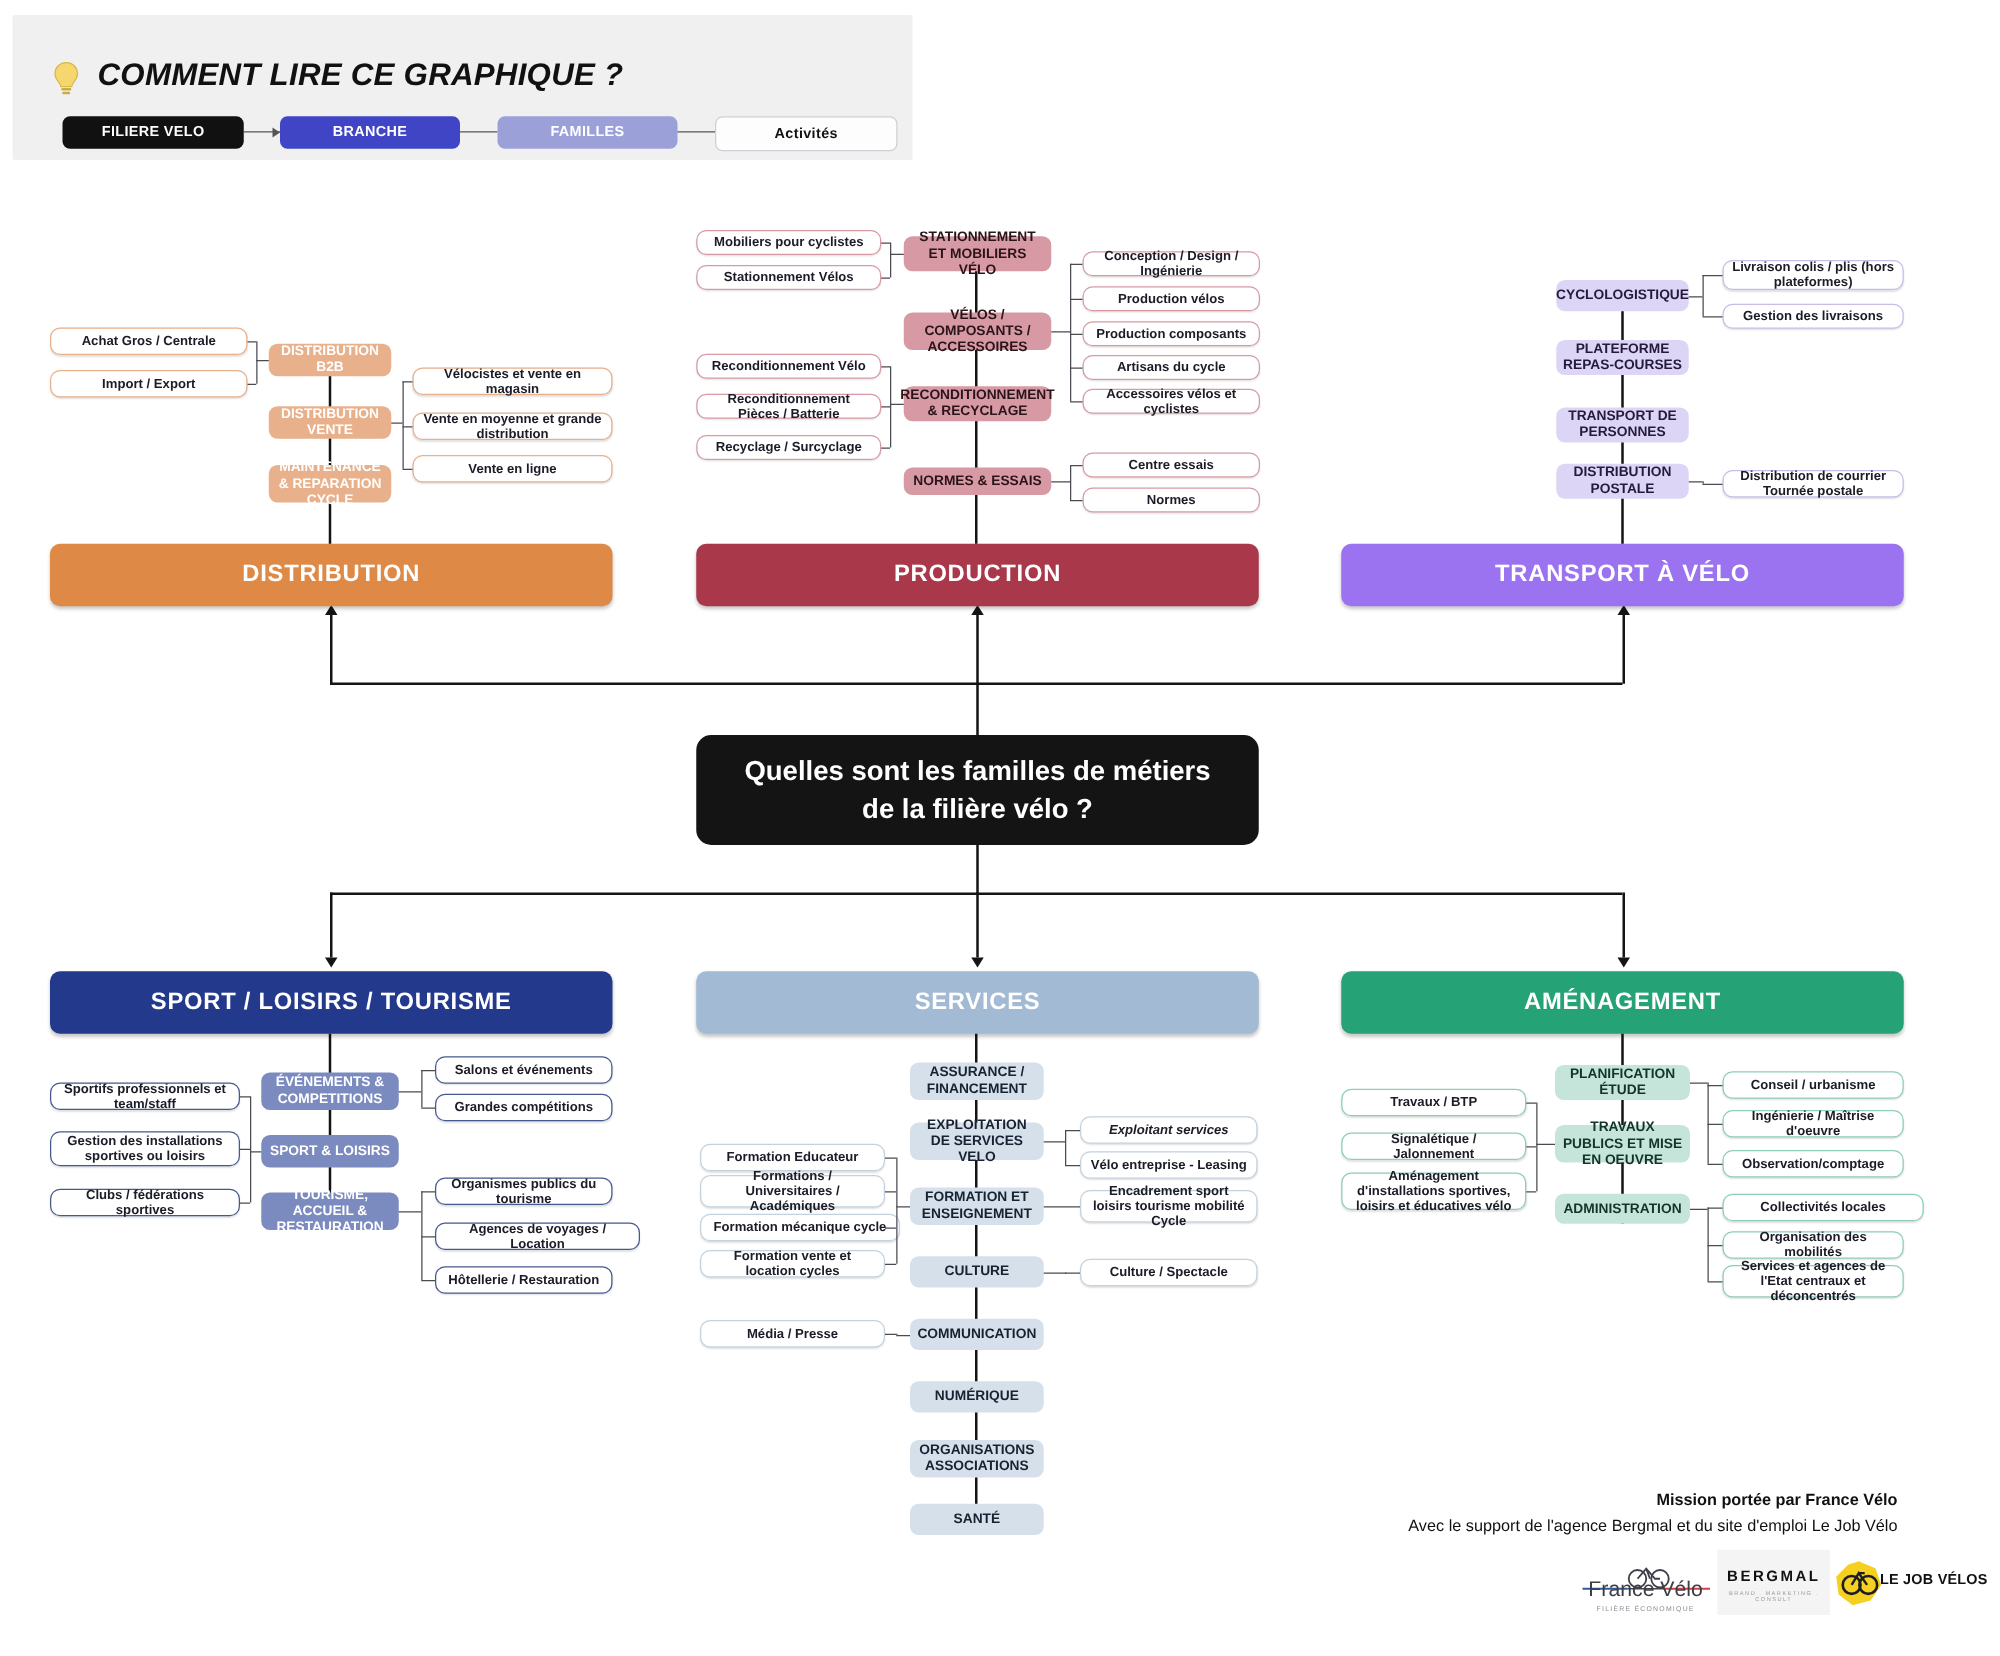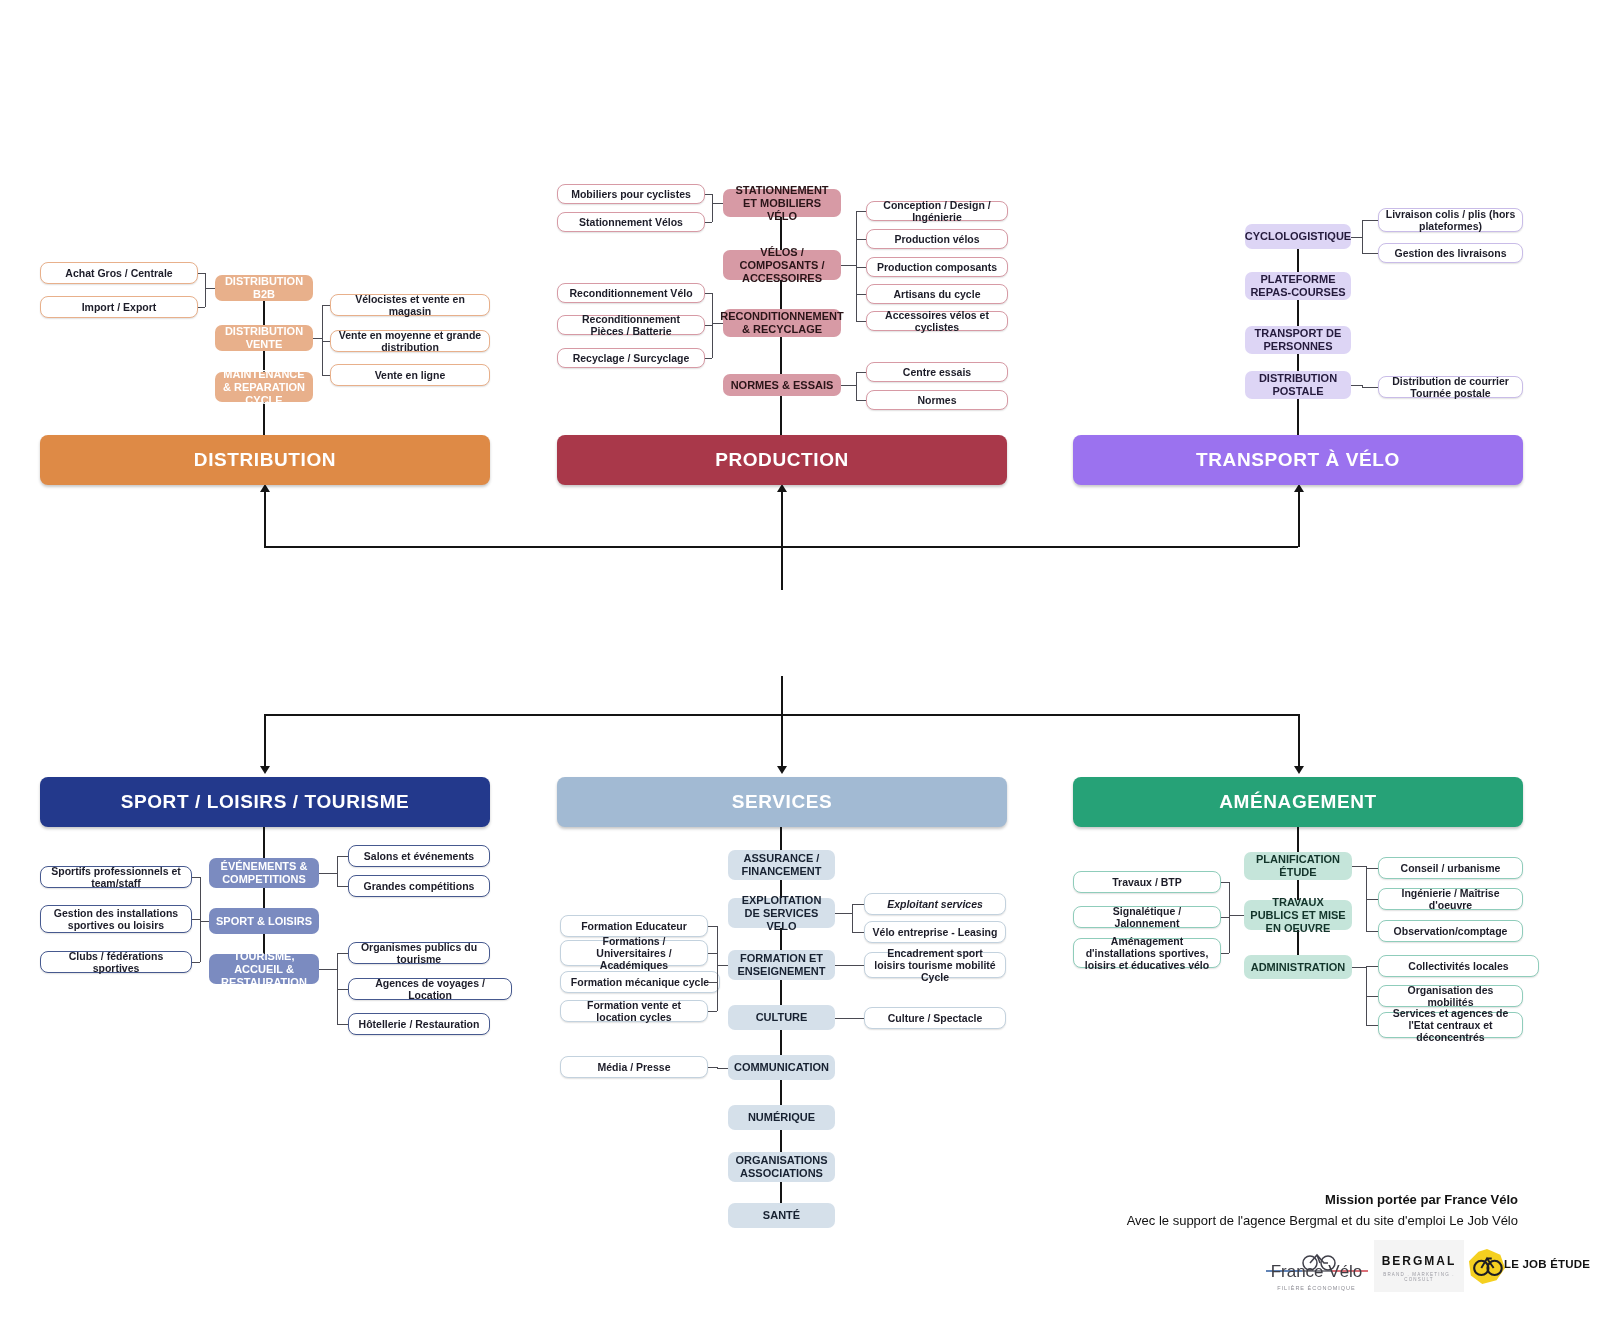--- a/index.html
+++ b/index.html
@@ -59,21 +59,39 @@
   .bg-name{position:absolute;left:1374px;top:1254px;width:90px;text-align:center;font-size:12px;font-weight:bold;letter-spacing:2px;color:#111;}
   .bg-sub{position:absolute;left:1374px;top:1272px;width:90px;text-align:center;font-size:4.5px;letter-spacing:1.2px;color:#9a9aa2;}
   .logo-jv{position:absolute;left:1468px;top:1248px;width:38px;height:38px;}
   .jv-name{position:absolute;left:1504px;top:1258px;font-size:11.5px;font-weight:bold;color:#111;letter-spacing:.2px;}
 </style>
 </head>
 <body>
 
 <div id="stage">
 
-
+  <div class="legend-panel">
+    <svg class="bulb" viewBox="0 0 26 30">
+      <path d="M13 2 C7.8 2 4 6 4 11 c0 3.3 1.8 5.3 3.1 6.9 C8.2 19.2 8.6 20 8.6 21.3 h8.8 c0-1.3 .4-2.1 1.5-3.4 C20.2 16.3 22 14.3 22 11 C22 6 18.2 2 13 2 Z" fill="#f5d76e" stroke="#d9b84a" stroke-width="1"></path>
+      <rect x="9" y="22.4" width="8" height="2" rx="1" fill="#c9ab48"></rect>
+      <rect x="9.8" y="25.4" width="6.4" height="2" rx="1" fill="#c9ab48"></rect>
+    </svg>
+    <div class="legend-title">COMMENT LIRE CE GRAPHIQUE ?</div>
+
+    <div class="lg-box lg-filiere">FILIERE VELO</div>
+    <div class="lg-arrow a1"></div>
+    <div class="lg-arrow-head" style="left:208px;"></div>
+    <div class="lg-box lg-branche">BRANCHE</div>
+    <div class="lg-arrow a2"></div>
+    <div class="lg-box lg-familles">FAMILLES</div>
+    <div class="lg-arrow a3"></div>
+    <div class="lg-box lg-activites">Activités</div>
+  </div>
+
+  <div class="qbox">Quelles sont les familles de métiers de la filière vélo ?</div>
 
   <div class="vline" style="left:780.8px;top:548px;height:42px;"></div>
   <div class="hline" style="left:264px;top:546px;width:1034px;"></div>
   <div class="vline" style="left:263.8px;top:492px;height:55px;"></div>
   <div class="arrow-up" style="left:260px;top:484px;"></div>
   <div class="vline" style="left:780.8px;top:492px;height:55px;"></div>
   <div class="arrow-up" style="left:777px;top:484px;"></div>
   <div class="vline" style="left:1297.8px;top:492px;height:55px;"></div>
   <div class="arrow-up" style="left:1294px;top:484px;"></div>
 
@@ -273,15 +291,15 @@
   <div class="logo-bg"></div>
   <div class="bg-name">BERGMAL</div>
   <div class="bg-sub">BRAND . MARKETING . CONSULT</div>
 
   <svg class="logo-jv" viewBox="0 0 40 40">
     <path d="M20 1 L34 7 L39 21 L30 34 L15 38 L3 29 L1 14 L11 4 Z" fill="#f5d020"></path>
     <circle cx="14" cy="21" r="7.5" fill="none" stroke="#1d1d24" stroke-width="2.2"></circle>
     <circle cx="28" cy="21" r="7.5" fill="none" stroke="#1d1d24" stroke-width="2.2"></circle>
     <path d="M14 21 L20 11 L27 21 M20 11 L25 11" fill="none" stroke="#1d1d24" stroke-width="2"></path>
   </svg>
-  <div class="jv-name">LE JOB ÉTUDE</div>
+  <div class="jv-name">LE JOB VÉLOS</div>
 
 </div>
 
 </body></html>

